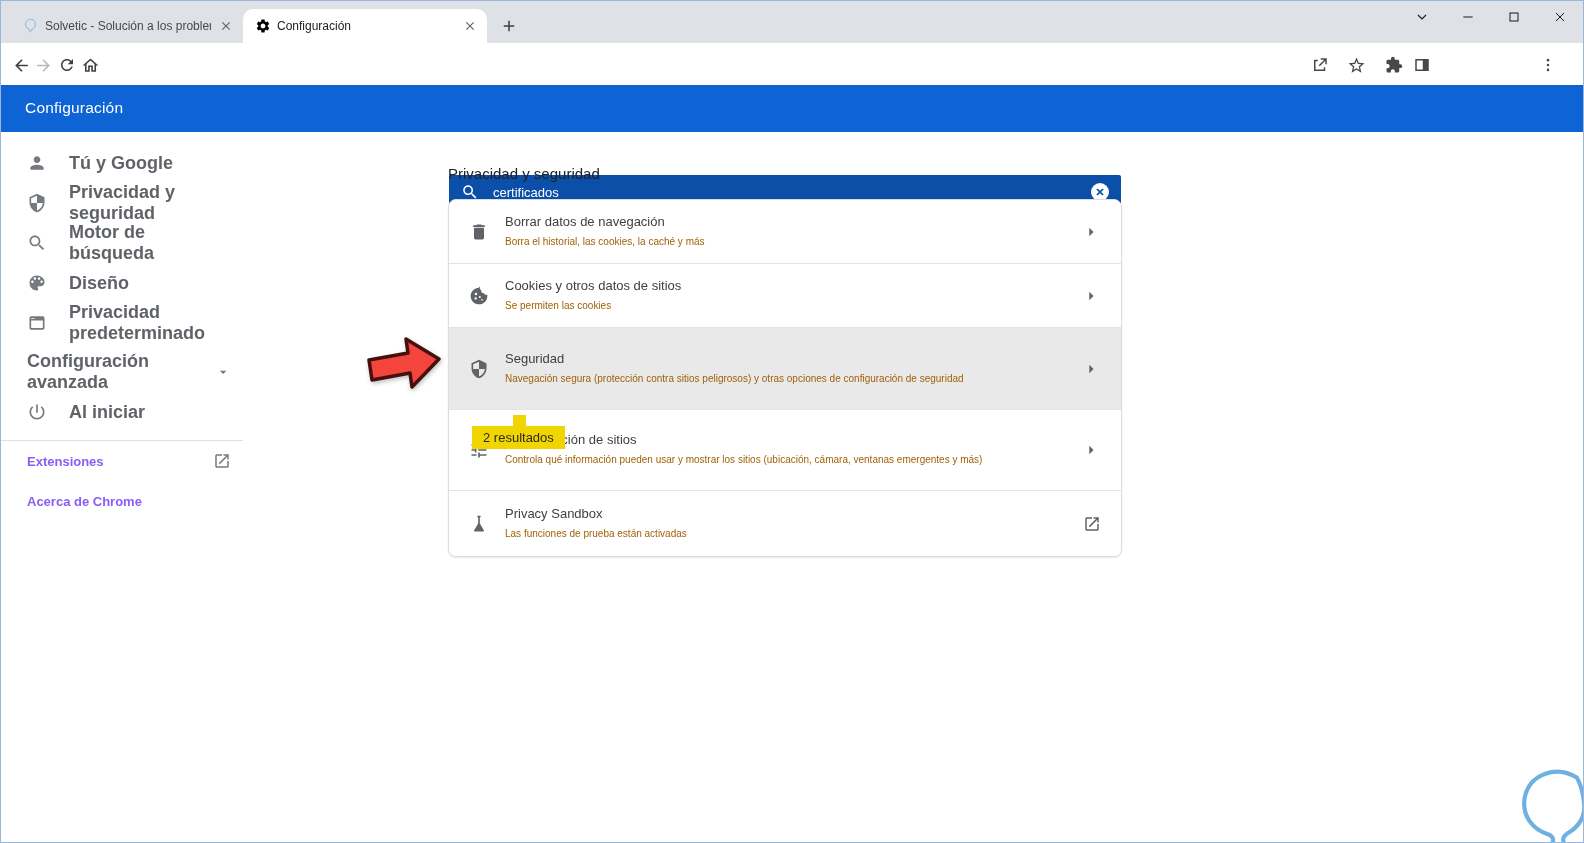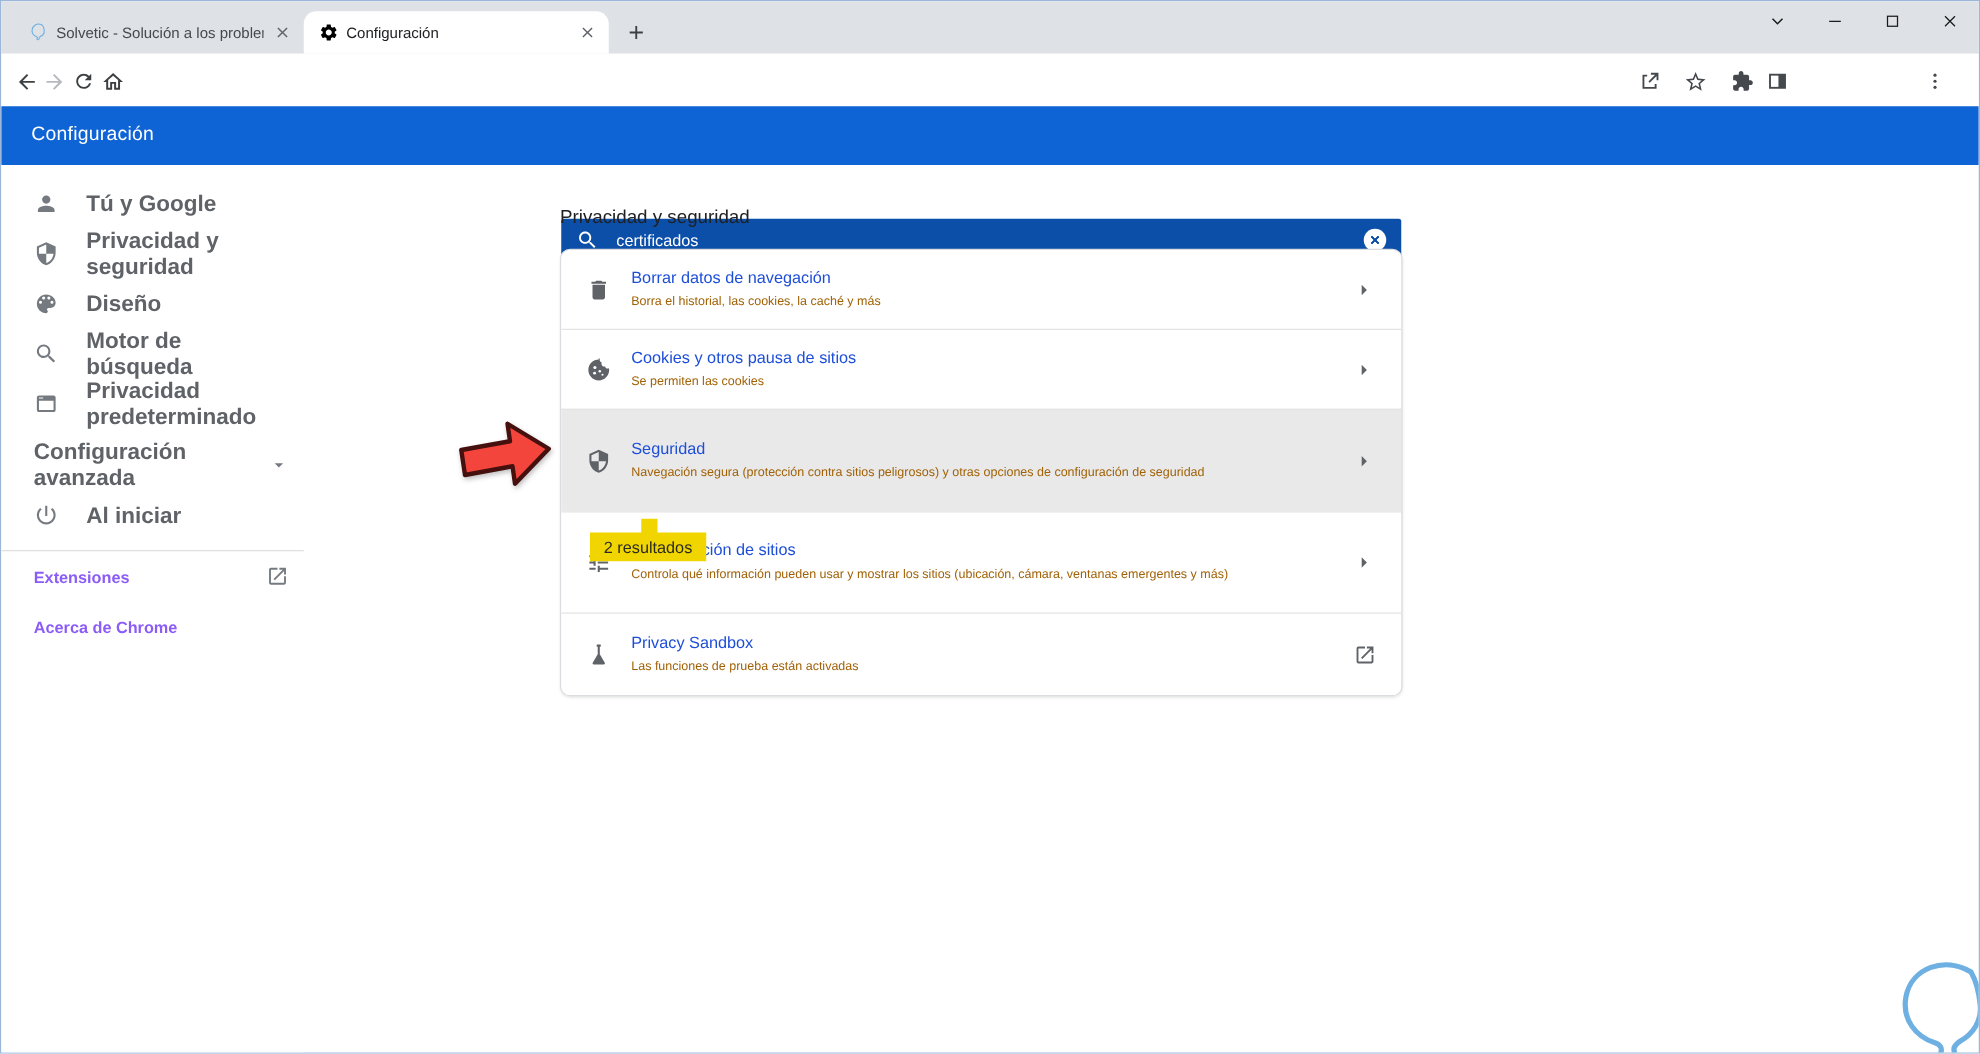--- a/index.html
+++ b/index.html
@@ -52,21 +52,21 @@
   .side-link .ext { margin-left:auto; width:18px; height:18px; color:#757a80; }
 
   
   .section-title { position:absolute; left:447px; top:164px; font-size:15px; color:#202124; }
   .card { position:absolute; left:447px; top:198px; width:674px; background:#fff; border:1px solid #dadce0; border-radius:8px; box-shadow:0 1px 2px rgba(60,64,67,.12); overflow:hidden; }
   .row { display:flex; align-items:center; padding:0 20px; cursor:pointer; background:#fff; }
   .row + .row { border-top:1px solid #e4e4e4; }
   .row.hl { background:#e9e9e9;align-items:center; }
   .row .ricon { width:20px; height:20px; flex:none; color:#5f6368; }
   .rtext { flex:1; margin-left:16px; padding:11px 0; }
-  .rtitle { font-size:13px; color:#1d4ed8; line-height:20px; }
+  .rtitle { font-size:13px; color:#404040; line-height:20px; }
   .rsub { font-size:10px; color:#a16207; line-height:20px; max-width:545px; }
   .rtrail { flex:none; width:20px; height:20px; color:#5f6368; }
 
   
   .red-arrow { position:absolute; left:362px; top:329px; width:82px; height:68px; filter:drop-shadow(1px 2px 2px rgba(0,0,0,.25)); z-index:8; }
   .result-tip { position:absolute; left:471px; top:425px; z-index:9; }
   .result-tip .stem { position:absolute; left:41px; top:-11px; width:13px; height:12px; background:#f0d501; }
   .result-tip .box { position:relative; background:#f0d501; height:23px; padding:0 11px; font-size:13px; color:#2b2b20; display:flex; align-items:center; white-space:nowrap; }
   .corner-logo { position:absolute; left:1503px; top:765px; width:104px; height:104px; color:#6fb0e2; z-index:5; }
 </style>
@@ -330,29 +330,29 @@
       <span>Tú y Google</span>
     </div>
     <div class="side-item">
       <svg class="ic sic">
           <use href="#i-shield"></use>
         </svg>
       <span>Privacidad y seguridad</span>
     </div>
     <div class="side-item">
       <svg class="ic sic">
+          <use href="#i-search"></use>
+        </svg>
+      <span>Motor de búsqueda</span>
+    </div>
+    <div class="side-item">
+      <svg class="ic sic">
           <use href="#i-palette"></use>
         </svg>
       <span>Diseño</span>
-    </div>
-    <div class="side-item">
-      <svg class="ic sic">
-          <use href="#i-search"></use>
-        </svg>
-      <span>Motor de búsqueda</span>
     </div>
     <div class="side-item">
       <svg class="ic sic">
           <use href="#i-webasset"></use>
         </svg>
       <span>Privacidad predeterminado</span>
     </div>
     <div class="side-item" style="margin-top:9px">
       <span>Configuración avanzada</span>
       <svg class="ic caret" width="18" height="18">
@@ -390,21 +390,21 @@
       </div>
       <svg class="ic rtrail">
           <use href="#i-chevright"></use>
         </svg>
     </div>
     <div class="row" style="min-height:64px">
       <svg class="ic ricon">
           <use href="#i-cookie"></use>
         </svg>
       <div class="rtext">
-        <div class="rtitle">Cookies y otros pausa de sitios</div>
+        <div class="rtitle">Cookies y otros datos de sitios</div>
         <div class="rsub">Se permiten las cookies</div>
       </div>
       <svg class="ic rtrail">
           <use href="#i-chevright"></use>
         </svg>
     </div>
     <div class="row hl" style="min-height:82px">
       <svg class="ic ricon">
           <use href="#i-shield"></use>
         </svg>

